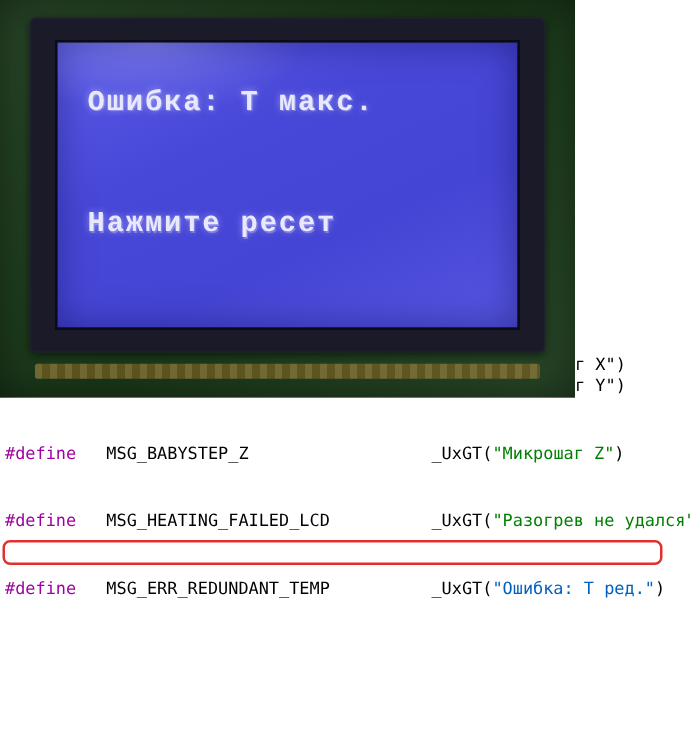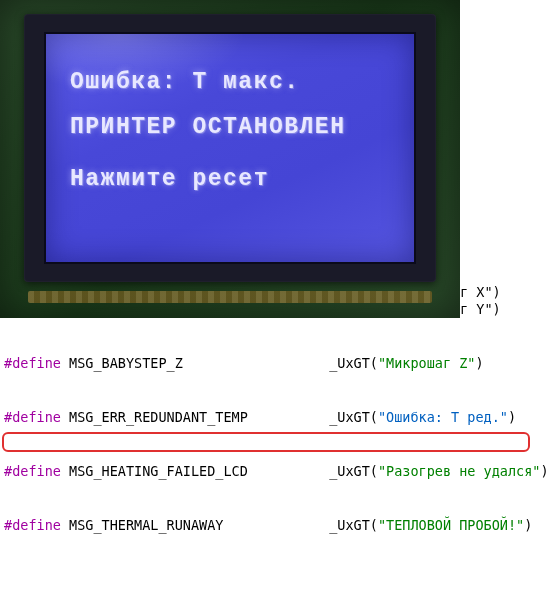--- a/index.html
+++ b/index.html
@@ -66,21 +66,21 @@
     white-space: pre;
   }
   .frag-right {
     position: absolute; left: 460px; top: 284px; width: 93px;
     font-size: 13.5px; line-height: 17px;
     font-family: Consolas, monospace;
     color: #000;
   }
   .code-line { padding: 0 4px; height: 18px; position: relative; }
   .kw-define { color: #a000a0; text-align: right; }
-  .macro-name { color: #000; }
+  .macro-name { color: #000; margin-left: 16px; }
   .fn { color: #000; }
   .str { color: #008000; }
   .str-blue { color: #0060c0; }
   .paren { color: #000; }
 
   .red-box {
     position: absolute;
     left: 2px; top: 432px;
     width: 528px; height: 20px;
     border: 2px solid #e03030;
@@ -88,35 +88,33 @@
     pointer-events: none;
   }
 </style>
 </head>
 <body>
 
 <div class="photo-area">
   <div class="lcd-frame">
     <div class="lcd-screen">
       <div class="lcd-text lcd-line1">Ошибка: Т макс.</div>
-      <div class="lcd-text lcd-line2">ПРИНТЕР ОСТАНОВЛЕН</div>
       <div class="lcd-text lcd-line3">Нажмите ресет</div>
     </div>
   </div>
 </div>
 
 <div class="frag-right">
   <div>г X")</div>
   <div>г Y")</div>
 </div>
 
 <div class="code-area">
   <div class="code-line"><span class="kw-define">#define</span> <span class="macro-name">MSG_BABYSTEP_Z</span>                  <span class="fn">_UxGT</span><span class="paren">(</span><span class="str">"Микрошаг Z"</span><span class="paren">)</span></div>
+  <div class="code-line"><span class="kw-define">#define</span> <span class="macro-name">MSG_HEATING_FAILED_LCD</span>          <span class="fn">_UxGT</span><span class="paren">(</span><span class="str">"Разогрев не удался"</span><span class="paren">)</span></div>
   <div class="code-line"><span class="kw-define">#define</span> <span class="macro-name">MSG_ERR_REDUNDANT_TEMP</span>          <span class="fn">_UxGT</span><span class="paren">(</span><span class="str-blue">"Ошибка: Т ред."</span><span class="paren">)</span></div>
-  <div class="code-line"><span class="kw-define">#define</span> <span class="macro-name">MSG_HEATING_FAILED_LCD</span>          <span class="fn">_UxGT</span><span class="paren">(</span><span class="str">"Разогрев не удался"</span><span class="paren">)</span></div>
-  <div class="code-line"><span class="kw-define">#define</span> <span class="macro-name">MSG_THERMAL_RUNAWAY</span>             <span class="fn">_UxGT</span><span class="paren">(</span><span class="str">"ТЕПЛОВОЙ ПРОБОЙ!"</span><span class="paren">)</span></div>
   
   
   
   
 </div>
 
 <div class="red-box"></div>
 
 </body></html>

